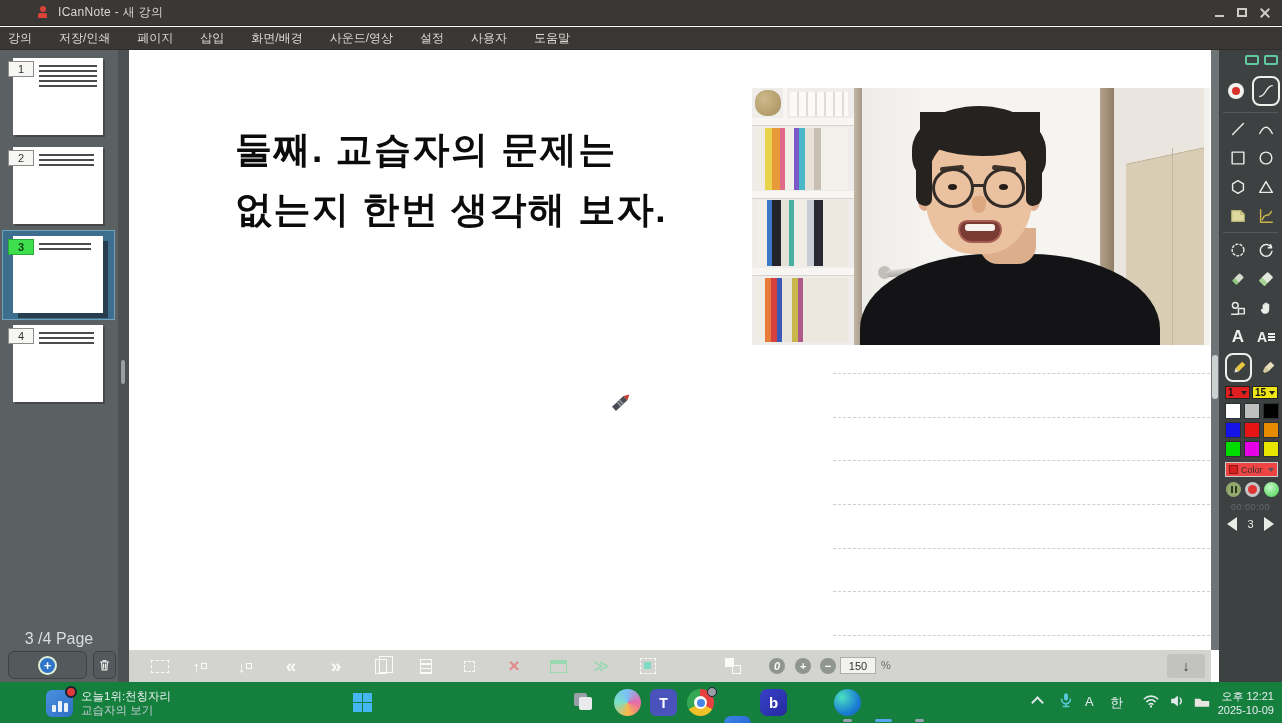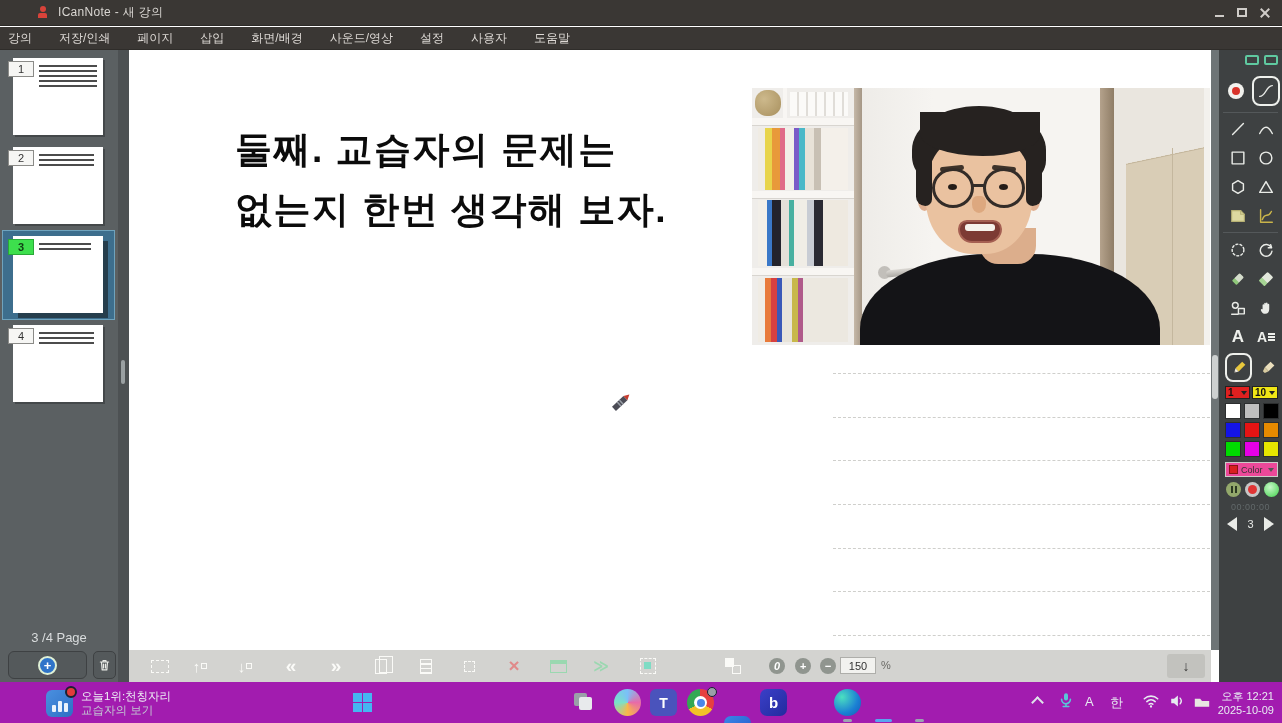--- a/index.html
+++ b/index.html
@@ -25,21 +25,21 @@
 .menu-item{color:#dedad6;font-size:12px;white-space:nowrap}
 
 
 #sidebar{left:0;top:50px;width:118px;height:632px;background:#5b6062}
 .slide{position:absolute;left:13px;width:90px;height:77px;background:#fff;box-shadow:2px 2px 0 rgba(40,44,46,.45)}
 .badge{position:absolute;left:-5px;top:3px;width:26px;height:16px;background:#f6f6f4;border:1px solid #8b8b88;color:#333;font-size:11px;display:flex;align-items:center;justify-content:center}
 .badge.sel{background:#3ddf4d;border-color:#2aa838;color:#103d14;font-weight:bold}
 .mini-text{position:absolute;left:26px;top:7px;background:repeating-linear-gradient(180deg,#4c4c4c 0 2px,transparent 2px 5px)}
 #sel-frame{position:absolute;left:2px;top:180px;width:113px;height:90px;background:#3d6e8d;border:1px solid #6fa3bd}
 #sel-frame .slide{left:10px;top:5px;box-shadow:5px 5px 0 rgba(20,24,26,.55)}
-#page-indicator{position:absolute;left:0;top:580px;width:118px;text-align:center;color:#d9dcdd;font-size:13px}
+#page-indicator{position:absolute;left:0;top:580px;width:118px;text-align:center;color:#d9dcdd;font-size:16px}
 #add-page{position:absolute;left:8px;top:601px;width:79px;height:28px;background:#54595b;border:1px solid #3e4143;border-radius:6px;display:flex;align-items:center;justify-content:center}
 #add-page .ring{width:19px;height:19px;border-radius:50%;background:#2f74c9;border:2px solid #dff0d6;color:#fff;font-size:13px;font-weight:bold;display:flex;align-items:center;justify-content:center;line-height:1}
 #trash-btn{position:absolute;left:93px;top:601px;width:23px;height:28px;background:#54595b;border:1px solid #3e4143;border-radius:5px;display:flex;align-items:center;justify-content:center}
 
 
 #divider{left:118px;top:50px;width:11px;height:632px;background:#4d5153}
 #divider .handle{position:absolute;left:3px;top:310px;width:4px;height:24px;background:#9aa0a2;border-radius:2px}
 
 
 #canvas{left:129px;top:50px;width:1082px;height:600px;background:#fff;overflow:hidden}
@@ -100,21 +100,21 @@
 .mini-mon{position:absolute;top:5px;width:14px;height:10px;border:2px solid #5fc9a0;border-radius:2px}
 #rec-dot{position:absolute;left:9px;top:33px;width:16px;height:16px;border-radius:50%;background:#f2f2ee;display:flex;align-items:center;justify-content:center}
 #rec-dot i{width:8px;height:8px;border-radius:50%;background:#d8332a}
 .tool-a{color:#eef0ec;font-weight:bold;font-size:17px}
 .tool-a2{color:#eef0ec;font-weight:bold;font-size:14px}
 .a-lines{display:inline-block;width:7px;margin-left:1px;vertical-align:4px}
 .a-lines b{display:block;height:1.5px;background:#eef0ec;margin:1.5px 0}
 .dd{position:absolute;height:13px;border:1px solid #222;color:#111;font-size:10px;font-weight:bold;display:flex;align-items:center;padding:0 2px}
 .dd .caret{margin-left:auto;width:0;height:0;border-left:3.5px solid transparent;border-right:3.5px solid transparent;border-top:4px solid #222}
 .sw{position:absolute;width:16px;height:16px;border:1px solid #2c2e2f}
-#colorbar{position:absolute;left:6px;top:412px;width:53px;height:15px;background:#ec4899;border:1px solid #caccc8;display:flex;align-items:center;gap:3px;padding:0 3px}
+#colorbar{position:absolute;left:6px;top:412px;width:53px;height:15px;background:#ef4444;border:1px solid #caccc8;display:flex;align-items:center;gap:3px;padding:0 3px}
 #colorbar .chip{width:9px;height:9px;background:#d81f1f;border:1px solid #8a1515}
 #colorbar span{font-size:9px;color:#333}
 #colorbar .caret{margin-left:auto;width:0;height:0;border-left:3px solid transparent;border-right:3px solid transparent;border-top:4px solid #555}
 .ctl-circle{position:absolute;top:432px;width:15px;height:15px;border-radius:50%}
 #btn-pause{left:7px;background:#93a86b;display:flex;align-items:center;justify-content:center;gap:2px}
 #btn-pause i{width:2px;height:7px;background:#2c3a22}
 #btn-stop{left:26px;background:#c6c6c6;display:flex;align-items:center;justify-content:center}
 #btn-stop i{width:9px;height:9px;border-radius:50%;background:#e03434}
 #btn-go{left:45px;background:radial-gradient(circle at 40% 35%,#c8f8c8,#3fd04a)}
 #timer{position:absolute;left:0;top:452px;width:63px;text-align:center;color:#62696a;font-size:9px;letter-spacing:.5px}
@@ -137,21 +137,21 @@
 .arrange{position:relative;width:16px;height:16px}
 .arrange i{position:absolute;width:9px;height:9px;border:1.5px solid #fafaf7}
 .arrange i:first-child{left:0;top:0;background:#fafaf7}
 .arrange i:last-child{right:0;bottom:0}
 .zoomc{width:16px;height:16px;border-radius:50%;background:#90958f;color:#fff;font-size:11px;font-weight:bold;display:flex;align-items:center;justify-content:center;line-height:1}
 #zoom-input{position:absolute;left:711px;top:7px;width:36px;height:17px;background:#f2f2ef;border:1px solid #aeaeaa;font-size:11px;color:#333;text-align:center;font-family:inherit}
 #pct{position:absolute;left:752px;top:9px;font-size:11px;color:#6a6a66}
 #dl-btn{position:absolute;left:1038px;top:4px;width:38px;height:24px;background:#c2c2be;border-radius:3px;color:#3a3a38;font-size:14px;font-weight:bold;display:flex;align-items:center;justify-content:center}
 
 
-#taskbar{left:0;top:682px;width:1282px;height:41px;background:#a21caf;display:block}
+#taskbar{left:0;top:682px;width:1282px;height:41px;background:#15803d;display:block}
 #widget{position:absolute;left:46px;top:7px;display:flex;align-items:center;gap:8px}
 #widget-icon{position:relative;width:27px;height:27px;border-radius:6px;background:linear-gradient(135deg,#4a90e0,#2e6fc4);display:flex;align-items:flex-end;justify-content:center;gap:2px;padding-bottom:5px}
 #widget-icon i{width:4px;background:#eaf2fc;border-radius:1px}
 #widget-icon .badge-dot{position:absolute;right:-4px;top:-4px;width:12px;height:12px;border-radius:50%;background:#e23b3b;border:2px solid #1a2232}
 #widget-text div{font-size:11.5px;line-height:14px;color:#eef1f5}
 #widget-text div:last-child{color:#c3c9d3}
 #start-btn{position:absolute;left:353px;top:11px;width:19px;height:19px;display:grid;grid-template-columns:9px 9px;grid-template-rows:9px 9px;gap:1px}
 #start-btn i{background:#45b6f2}
 #search-pill{position:absolute;left:385px;top:6px;width:170px;height:29px;border-radius:15px;background:#2f3a4b;border:1px solid #455162;display:flex;align-items:center;padding:0 8px;gap:7px}
 #mag{width:9px;height:9px;border:2px solid #cfd6e0;border-radius:50%;position:relative}
@@ -447,21 +447,21 @@
           <polygon points="7,12 13,12 11.5,16.5 8.5,16.5" fill="#d8cba0"></polygon>
         </g>
     </svg>
   </div>
 
   <div class="dd" style="left: 6px; top: 336px; width: 25px; background: rgb(224, 32, 32);">
     <span>1</span>
       <i class="caret"></i>
   </div>
   <div class="dd" style="left: 33px; top: 336px; width: 26px; background: rgb(240, 230, 21);">
-    <span>10</span>
+    <span>15</span>
       <i class="caret"></i>
   </div>
 
   <div class="sw" style="left: 6px; top: 353px; background: rgb(255, 255, 255);"></div>
   <div class="sw" style="left: 25px; top: 353px; background: rgb(191, 191, 191);"></div>
   <div class="sw" style="left: 44px; top: 353px; background: rgb(0, 0, 0);"></div>
   <div class="sw" style="left: 6px; top: 372px; background: rgb(20, 20, 230);"></div>
   <div class="sw" style="left: 25px; top: 372px; background: rgb(230, 20, 20);"></div>
   <div class="sw" style="left: 44px; top: 372px; background: rgb(230, 138, 0);"></div>
   <div class="sw" style="left: 6px; top: 391px; background: rgb(0, 220, 0);"></div>

